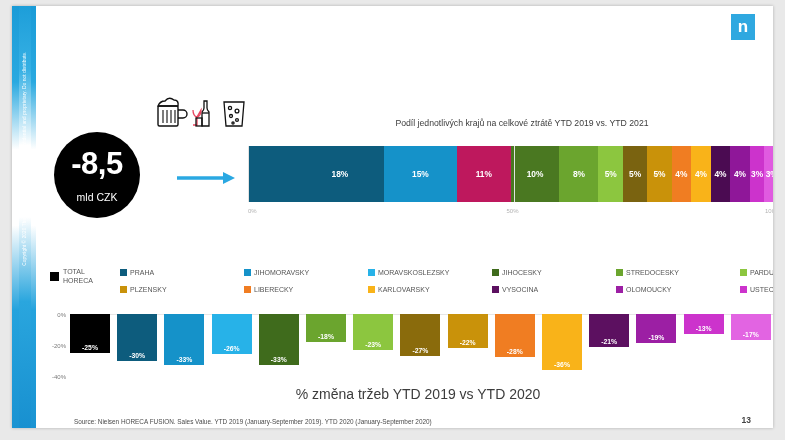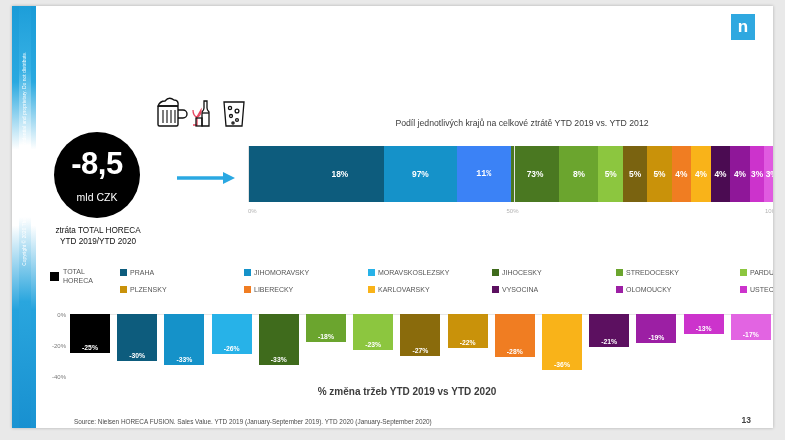--- a/index.html
+++ b/index.html
@@ -64,22 +64,22 @@
   .lg-label{font-size:7px;color:#555;white-space:nowrap;}
 
   
   .bot{position:absolute;left:28px;top:300px;width:735px;height:78px;}
   .yax{position:absolute;left:0;top:0;width:26px;height:78px;}
   .ylab{position:absolute;right:0;font-size:6px;color:#7a7a7a;}
   .plot{position:absolute;left:30px;top:0;right:0;height:78px;}
   .zeroline{position:absolute;left:0;top:8px;width:100%;height:1px;background:#e6e6e6;}
   .col{position:absolute;top:8px;width:40px;display:flex;align-items:flex-end;justify-content:center;
        color:#fff;font-size:6.8px;font-weight:bold;padding-bottom:2px;box-sizing:border-box;}
-  .bot-title{position:absolute;left:185px;top:380px;width:420px;text-align:center;
-       font-size:10px;color:#3c3c3c;font-weight:bold;}
+  .bot-title{position:absolute;left:196px;top:380px;width:420px;text-align:center;
+       font-size:14px;color:#3c3c3c;}
 
   .source{position:absolute;left:62px;top:412px;font-size:6.4px;color:#4a4a4a;}
   .pageno{position:absolute;right:22px;top:409px;font-size:8.5px;color:#444;font-weight:bold;}
 </style>
 </head>
 <body>
 
 <div class="stage">
  <div class="slide">
 
@@ -113,39 +113,35 @@
             <circle cx="85" cy="26" r="1.4"></circle>
         <circle cx="81" cy="29" r="1.1"></circle>
       </g>
     </svg>
   </div>
 
   <div class="kpi-circle">
     <div class="kpi-big">-8,5</div>
     <div class="kpi-unit">mld CZK</div>
   </div>
-  <div class="kpi-caption">
-    <div>ztráta TOTAL HORECA</div>
-    <div>YTD 2019/YTD 2020</div>
-  </div>
 
   <div class="arrow">
     <svg width="62" height="14" viewBox="0 0 62 14">
       <path d="M0 7 h48" stroke="#2aa8e2" stroke-width="3.4"></path>
       <path d="M46 1 l12 6 l-12 6 z" fill="#2aa8e2"></path>
     </svg>
   </div>
 
-  <div class="stack-title">Podíl jednotlivých krajů na celkové ztrátě YTD 2019 vs. YTD 2012</div>
+  <div class="stack-title">Podíl jednotlivých krajů na celkové ztrátě YTD 2019 vs. YTD 2021</div>
   <div class="stack-wrap">
     <div class="stack" id="stack">
           <div class="seg" style="flex: 18 0 0px; background: rgb(13, 92, 125); padding-left: 48px;">18%</div>
-          <div class="seg" style="flex: 15 0 0px; background: rgb(21, 146, 201);">97%</div>
-          <div class="seg" style="flex: 11 0 0px; background: #3b82f6; font-family: Liberation Mono, monospace;">11%</div>
-          <div class="seg" style="flex: 10 0 0px; background: rgb(74, 120, 33);">73%</div>
+          <div class="seg" style="flex: 15 0 0px; background: rgb(21, 146, 201);">15%</div>
+          <div class="seg" style="flex: 11 0 0px; background: #be185d;">11%</div>
+          <div class="seg" style="flex: 10 0 0px; background: rgb(74, 120, 33);">10%</div>
           <div class="seg" style="flex: 8 0 0px; background: rgb(107, 165, 46);">8%</div>
           <div class="seg" style="flex: 5 0 0px; background: rgb(140, 198, 63);">5%</div>
           <div class="seg" style="flex: 5 0 0px; background: rgb(122, 99, 16);">5%</div>
           <div class="seg" style="flex: 5 0 0px; background: rgb(201, 146, 10);">5%</div>
           <div class="seg" style="flex: 4 0 0px; background: rgb(240, 125, 34);">4%</div>
           <div class="seg" style="flex: 4 0 0px; background: rgb(249, 179, 25);">4%</div>
           <div class="seg" style="flex: 4 0 0px; background: rgb(75, 11, 82);">4%</div>
           <div class="seg" style="flex: 4 0 0px; background: rgb(143, 23, 153);">4%</div>
           <div class="seg" style="flex: 3 0 0px; background: rgb(204, 51, 204);">3%</div>
           <div class="seg" style="flex: 3 0 0px; background: rgb(224, 90, 224);">3%</div>

